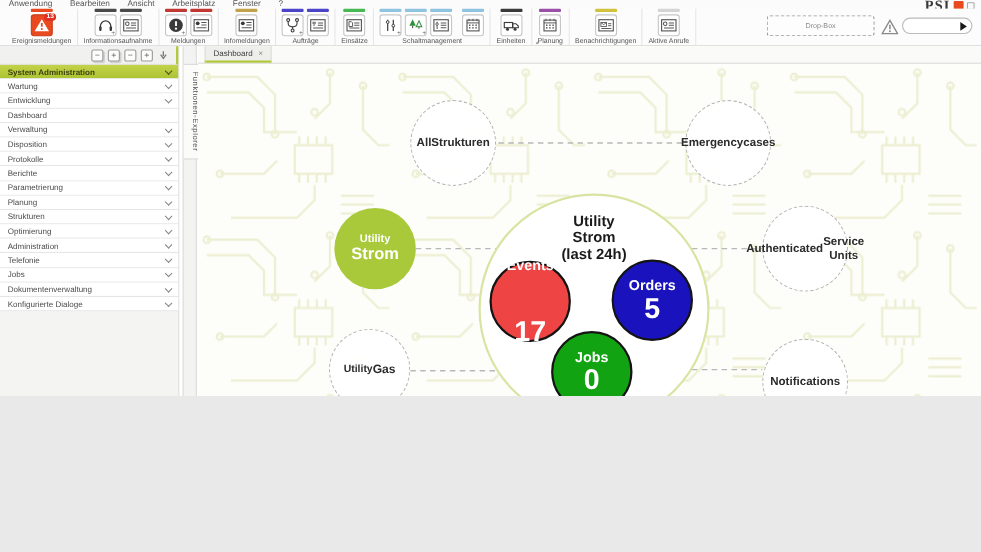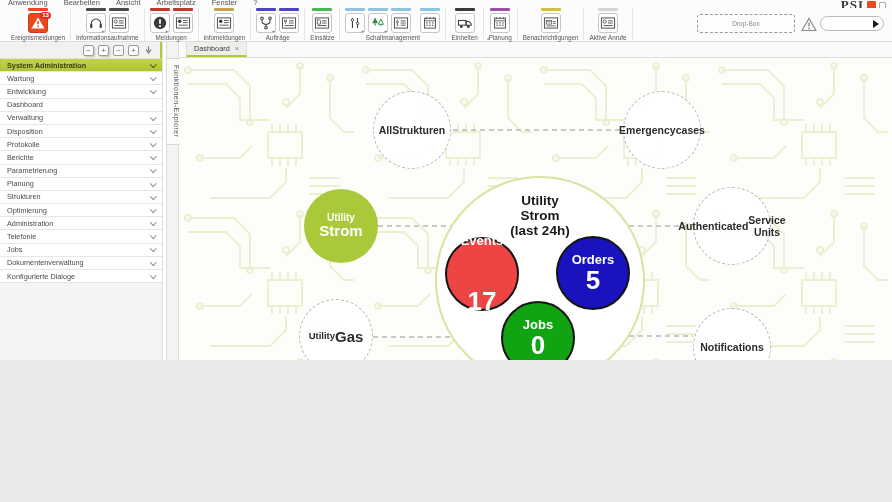--- a/index.html
+++ b/index.html
@@ -98,21 +98,21 @@
   .tab-close { color:#888; font-size:7.5px; cursor:pointer; }
   .canvas { position:absolute; left:0; top:16px; width:712px; height:444px; overflow:hidden; }
   .bgsvg { position:absolute; left:0; top:0; }
 
   .node { position:absolute; border-radius:50%; background:rgba(255,255,255,.95);
           border:1.5px dashed #b5b5b5; display:flex; flex-direction:row;
           align-items:center; justify-content:center; text-align:center;
           font-weight:bold; color:#2b2b2b; cursor:pointer; }
   .node .nl { font-size:10.5px; line-height:12px; }
   .node .small-cap { font-size:9.5px; line-height:10px; }
-  .node .big-cap { font-size:15px; line-height:15px; }
+  .node .big-cap { font-size:11px; line-height:15px; }
   .bubble-strom { position:absolute; left:124px; top:131px; width:74px; height:74px;
           border-radius:50%; background:#a9c93b; display:flex; flex-direction:column;
           align-items:center; justify-content:center; text-align:center; color:#fff;
           font-weight:bold; cursor:pointer; }
   .bubble-strom .small-cap { font-size:10px; line-height:10px; }
   .bubble-strom .big-cap { font-size:15px; line-height:16px; }
 
   .hub { position:absolute; left:255px; top:118px; width:210px; height:210px;
          border-radius:50%; background:#fff; border:2px solid #d9e3a2; }
   .hub-title { margin-top:15px; text-align:center; font-weight:bold;

